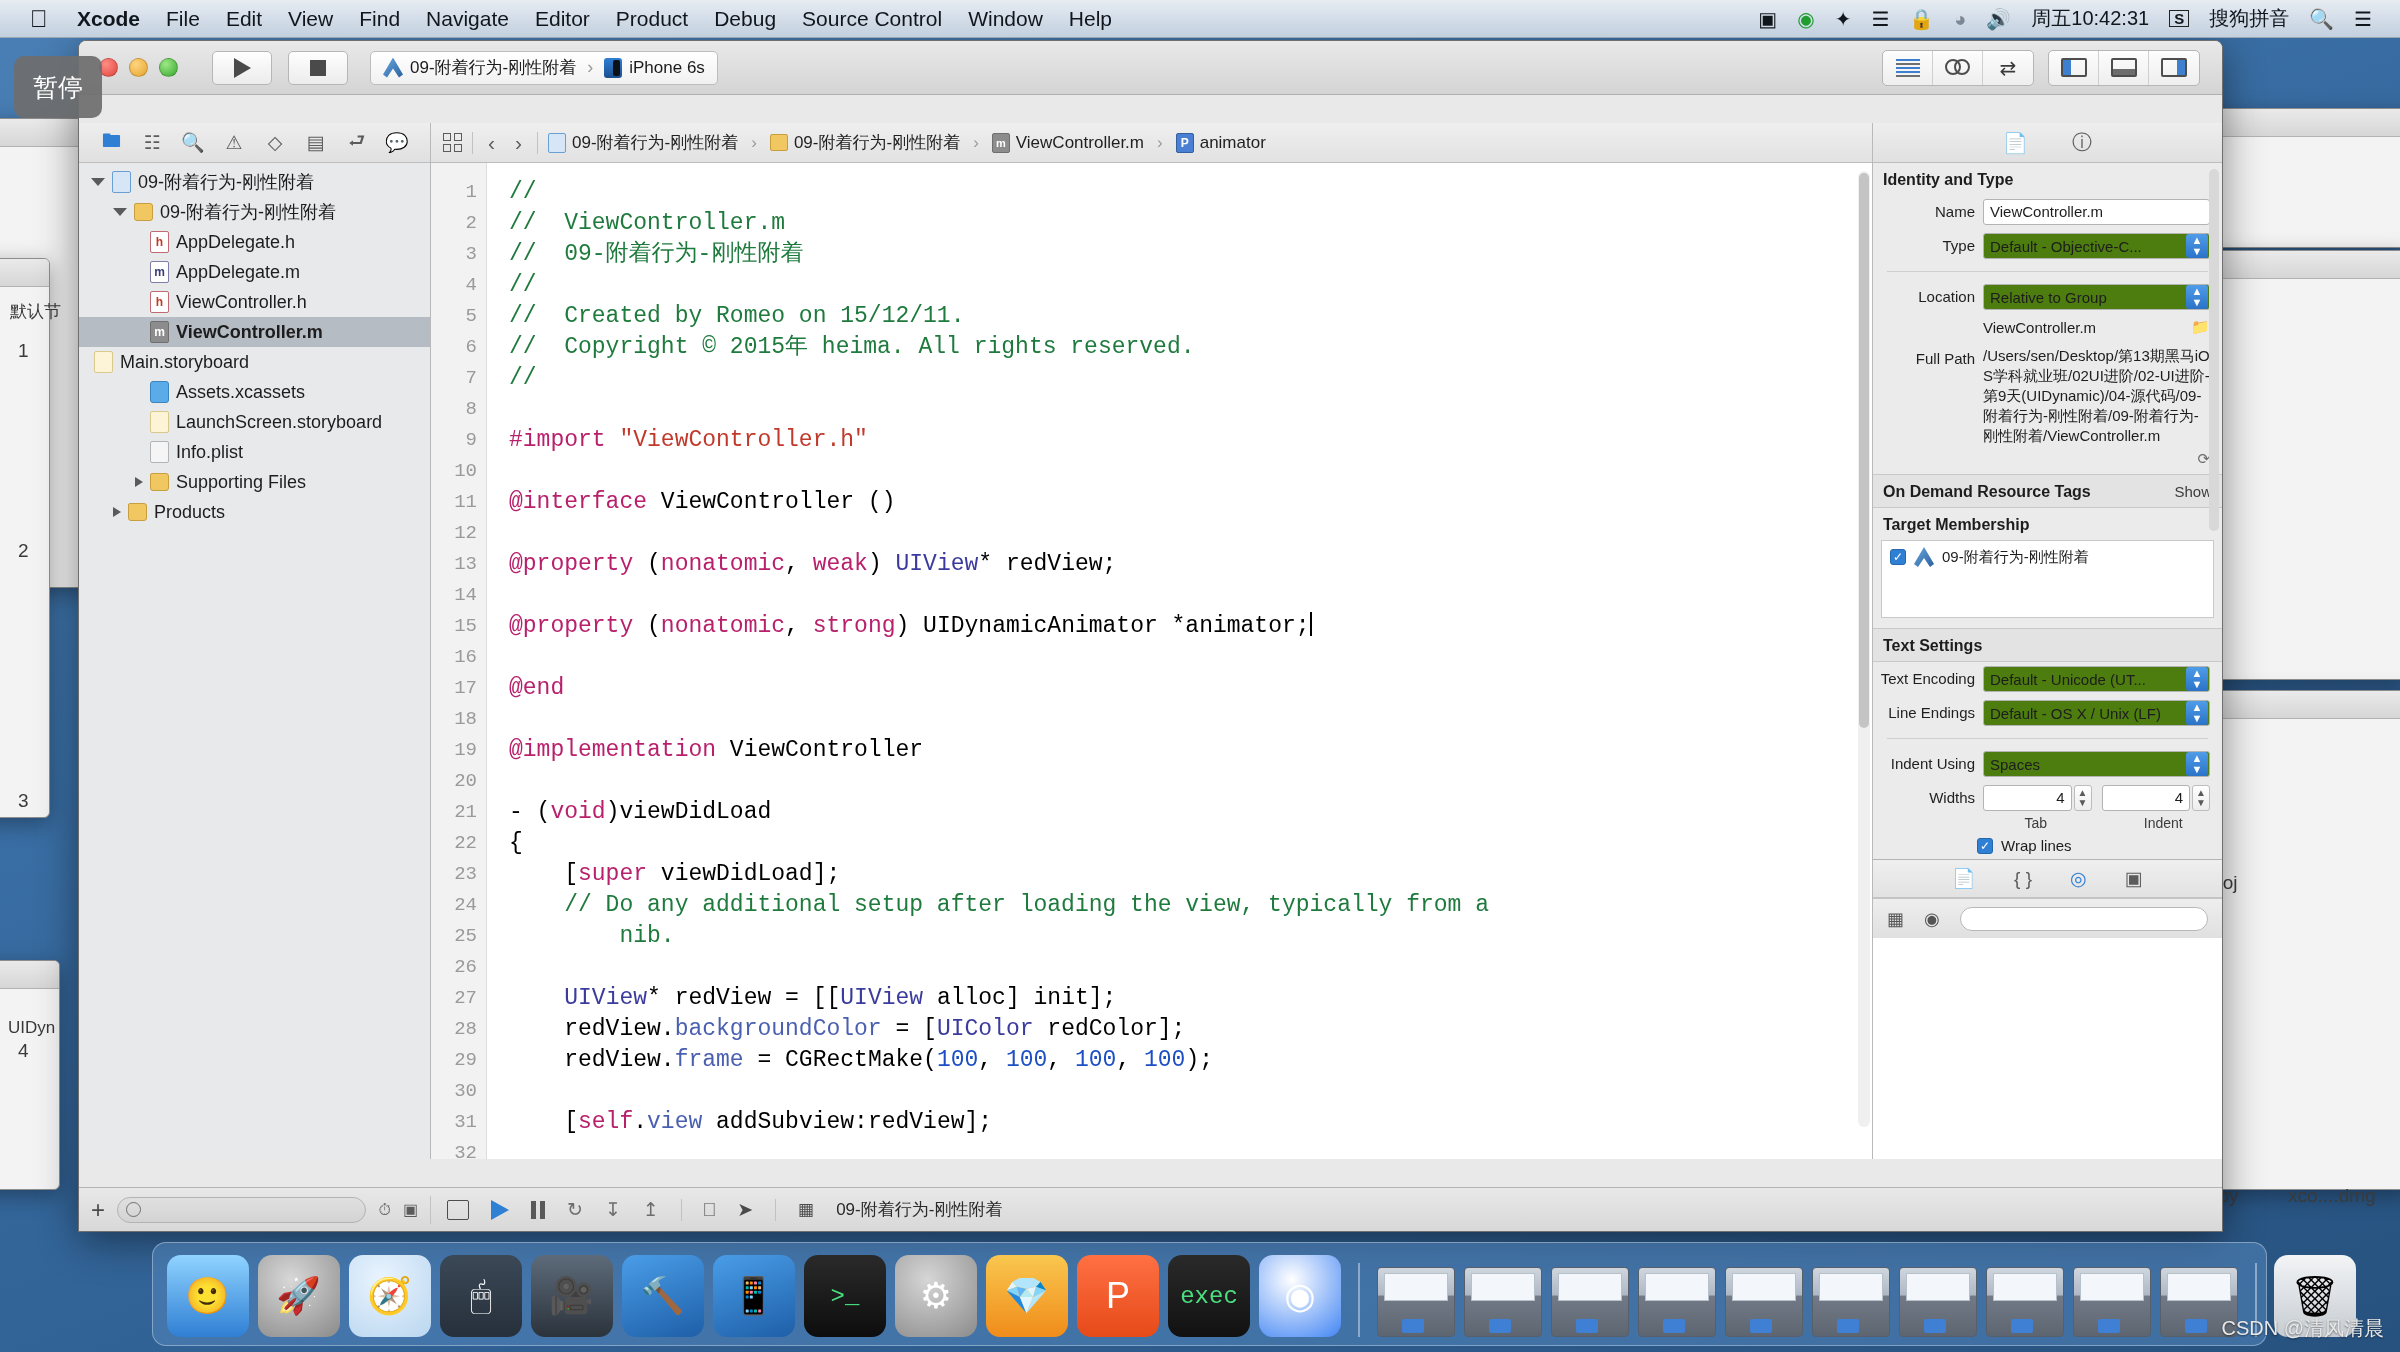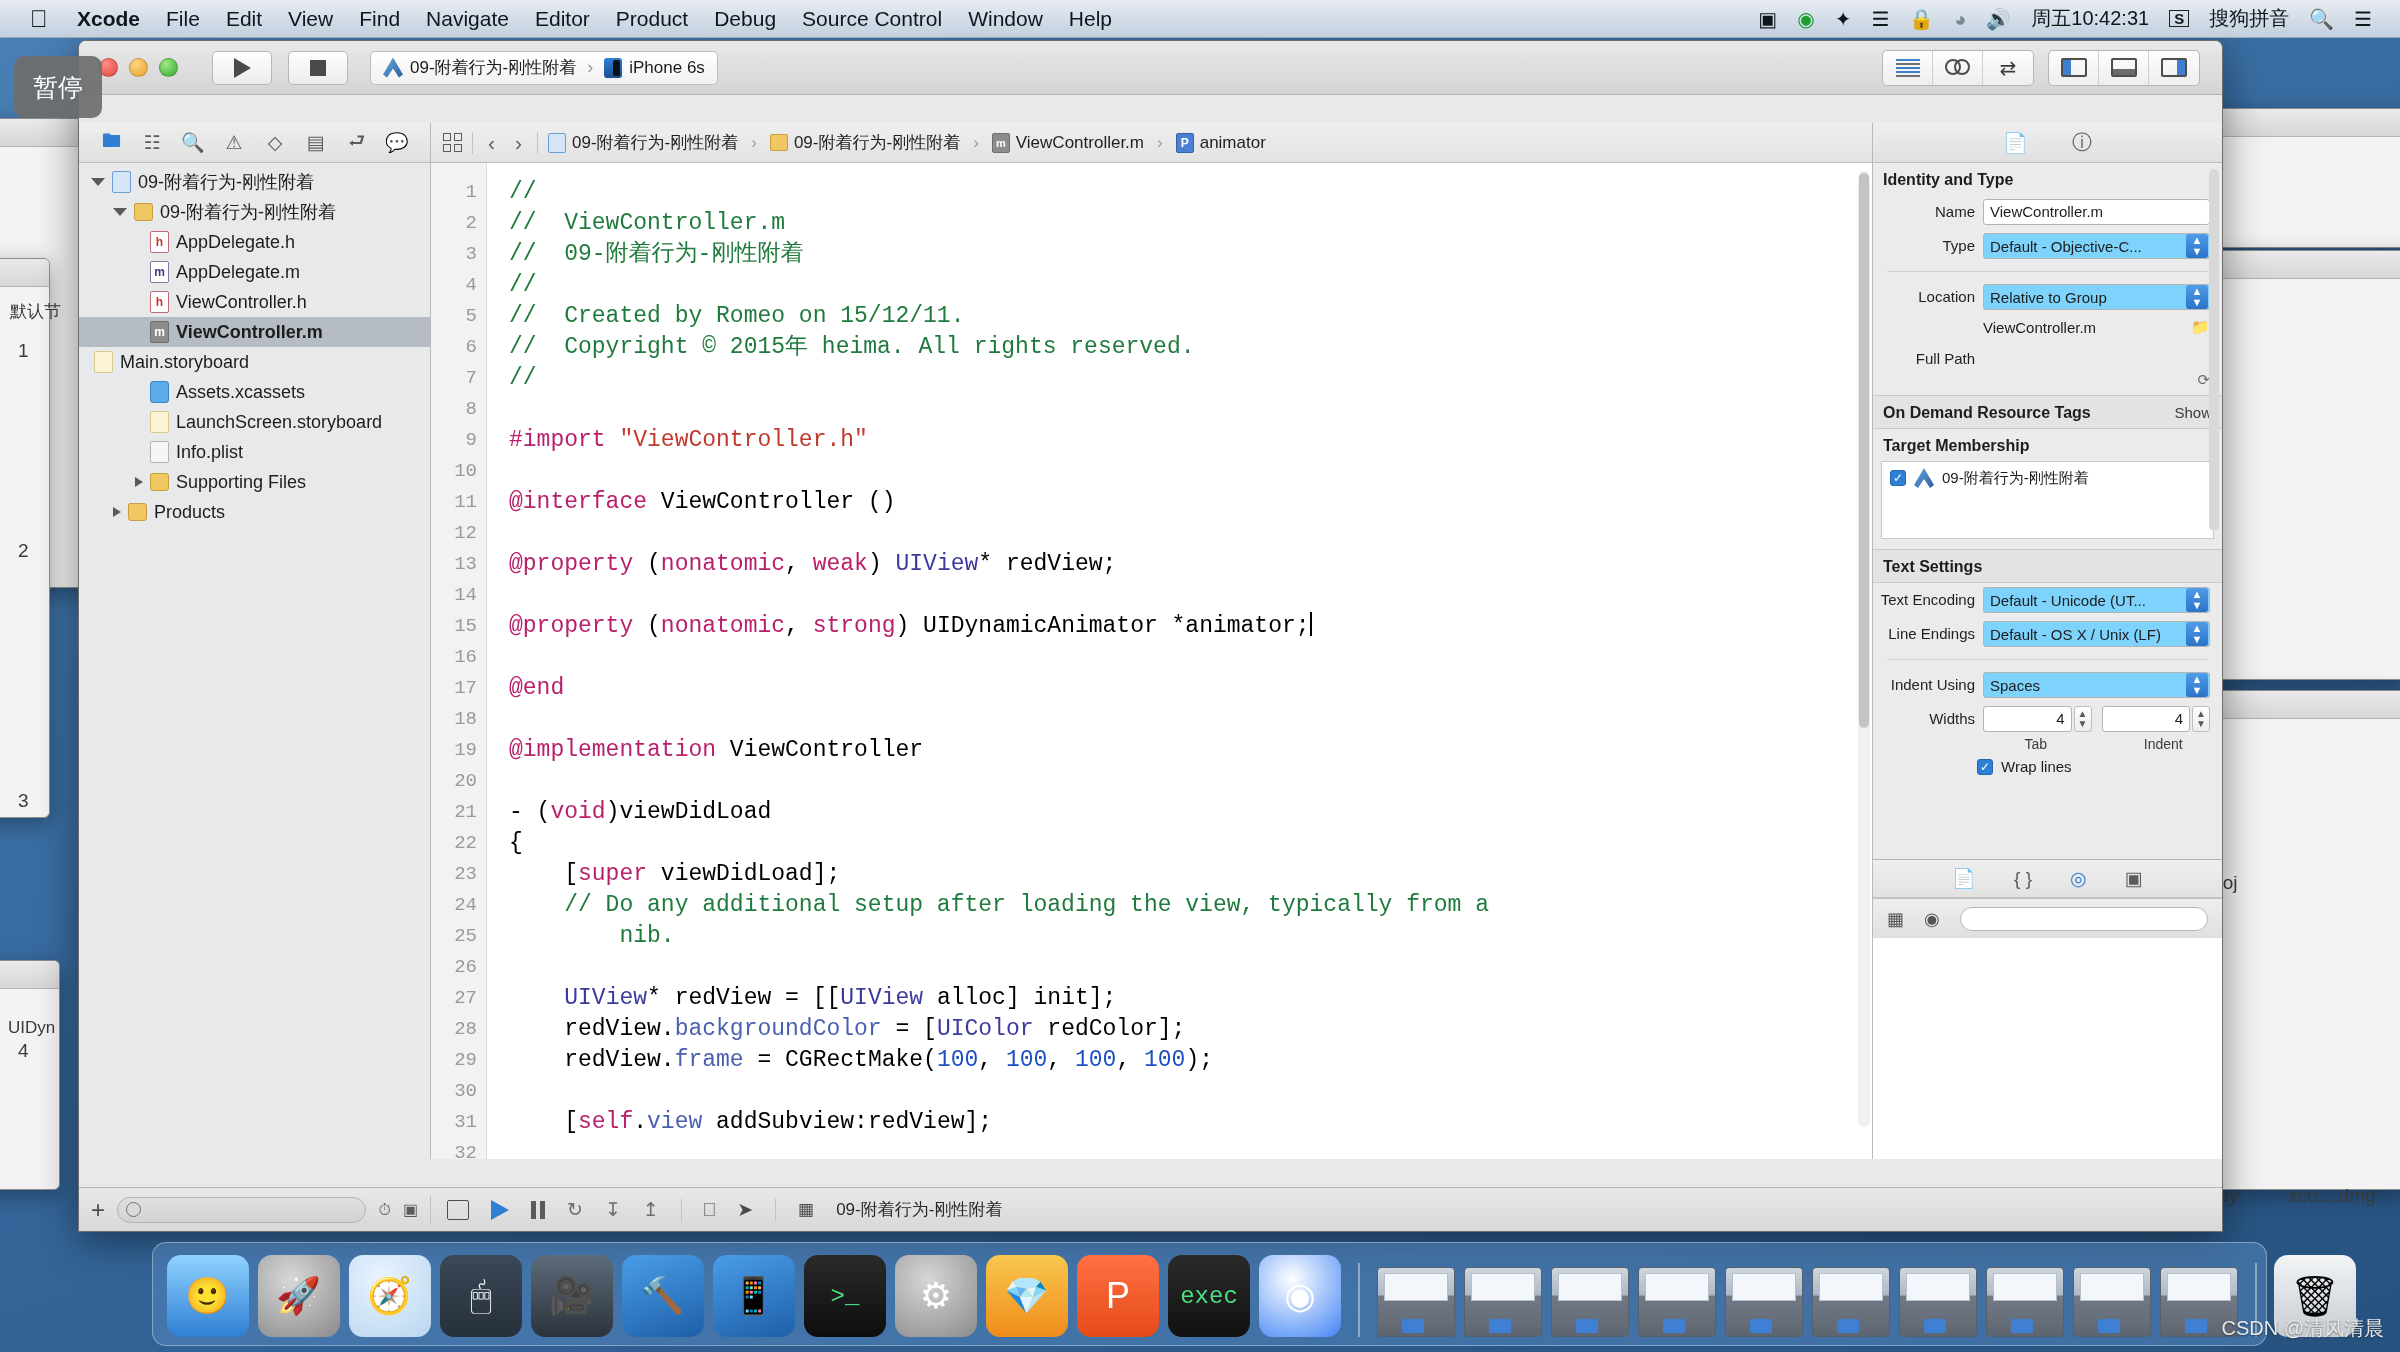--- a/index.html
+++ b/index.html
@@ -270,21 +270,21 @@
   .sec-hdr { display:flex; align-items:center; justify-content: space-between; border-top:1px solid #c9c9c9; border-bottom:1px solid #c9c9c9; background:#e3e3e3;}
   .sec-hdr span.show { font-size: 15px; color:#3b3b3b; padding-right: 10px;}
   .frow { display: flex; align-items: flex-start; gap: 8px; padding: 4px 12px 4px 6px; }
   .flabel { width: 96px; flex: 0 0 96px; text-align: right; color: #1f1f1f; font-size: 15px; padding-top: 4px;}
   .finput {
     flex: 1; min-width: 0; height: 26px; background: #fff;
     border: 1px solid #b3b3b3; border-radius: 3px;
     padding: 0 6px; font-size: 15px; line-height: 24px;
     white-space: nowrap; overflow: hidden; text-overflow: ellipsis;
   }
-  .fpop { flex: 1; min-width: 0; height: 26px; background:#7dd3fc; border: 1px solid #b3b3b3; border-radius: 3px; display:flex; align-items:center;}
+  .fpop { flex: 1; min-width: 0; height: 26px; background:#4d7c0f; border: 1px solid #b3b3b3; border-radius: 3px; display:flex; align-items:center;}
   .fpop span.v { flex:1; padding: 0 6px; font-size: 15px; white-space: nowrap; overflow: hidden; text-overflow: ellipsis;}
   .fpop .stepper {
     width: 22px; height: 24px; margin: 0 1px 0 0; border-radius: 3px;
     background: linear-gradient(180deg,#4f9ce8,#2b73c8);
     color: #fff; font-size: 11px; line-height: 11px; text-align:center;
     display:flex; flex-direction: column; align-items:center; justify-content:center;
   }
   .fstatic { flex: 1; font-size: 15px; line-height: 20px; word-break: break-all; }
   .divider { height: 1px; background: #cfcfcf; margin: 8px 14px; }
   .tm-row { display:flex; align-items:center; gap:8px; padding: 6px 10px; background:#fff; border:1px solid #c9c9c9; margin: 0 8px;}
@@ -647,20 +647,21 @@
               <span class="stepper">▲<br>▼</span>
             </div>
           </div>
           <div class="frow">
             <div class="flabel"></div>
             <div class="fstatic">ViewController.m</div>
             <span style="font-size:15px;color:#6d6d6d;">📁</span>
           </div>
           <div class="frow">
             <div class="flabel">Full Path</div>
+            <div class="fstatic">/Users/sen/Desktop/第13期黑马iOS学科就业班/02UI进阶/02-UI进阶-第9天(UIDynamic)/04-源代码/09-附着行为-刚性附着/09-附着行为-刚性附着/ViewController.m</div>
           </div>
           <div style="text-align:right; padding:0 12px 6px 0;">
             <span style="font-size:15px;color:#6d6d6d;">⟳</span>
           </div>
 
           <div class="sec-hdr">
             <span class="sec-title">On Demand Resource Tags</span>
             <span class="show">Show</span>
           </div>
 

